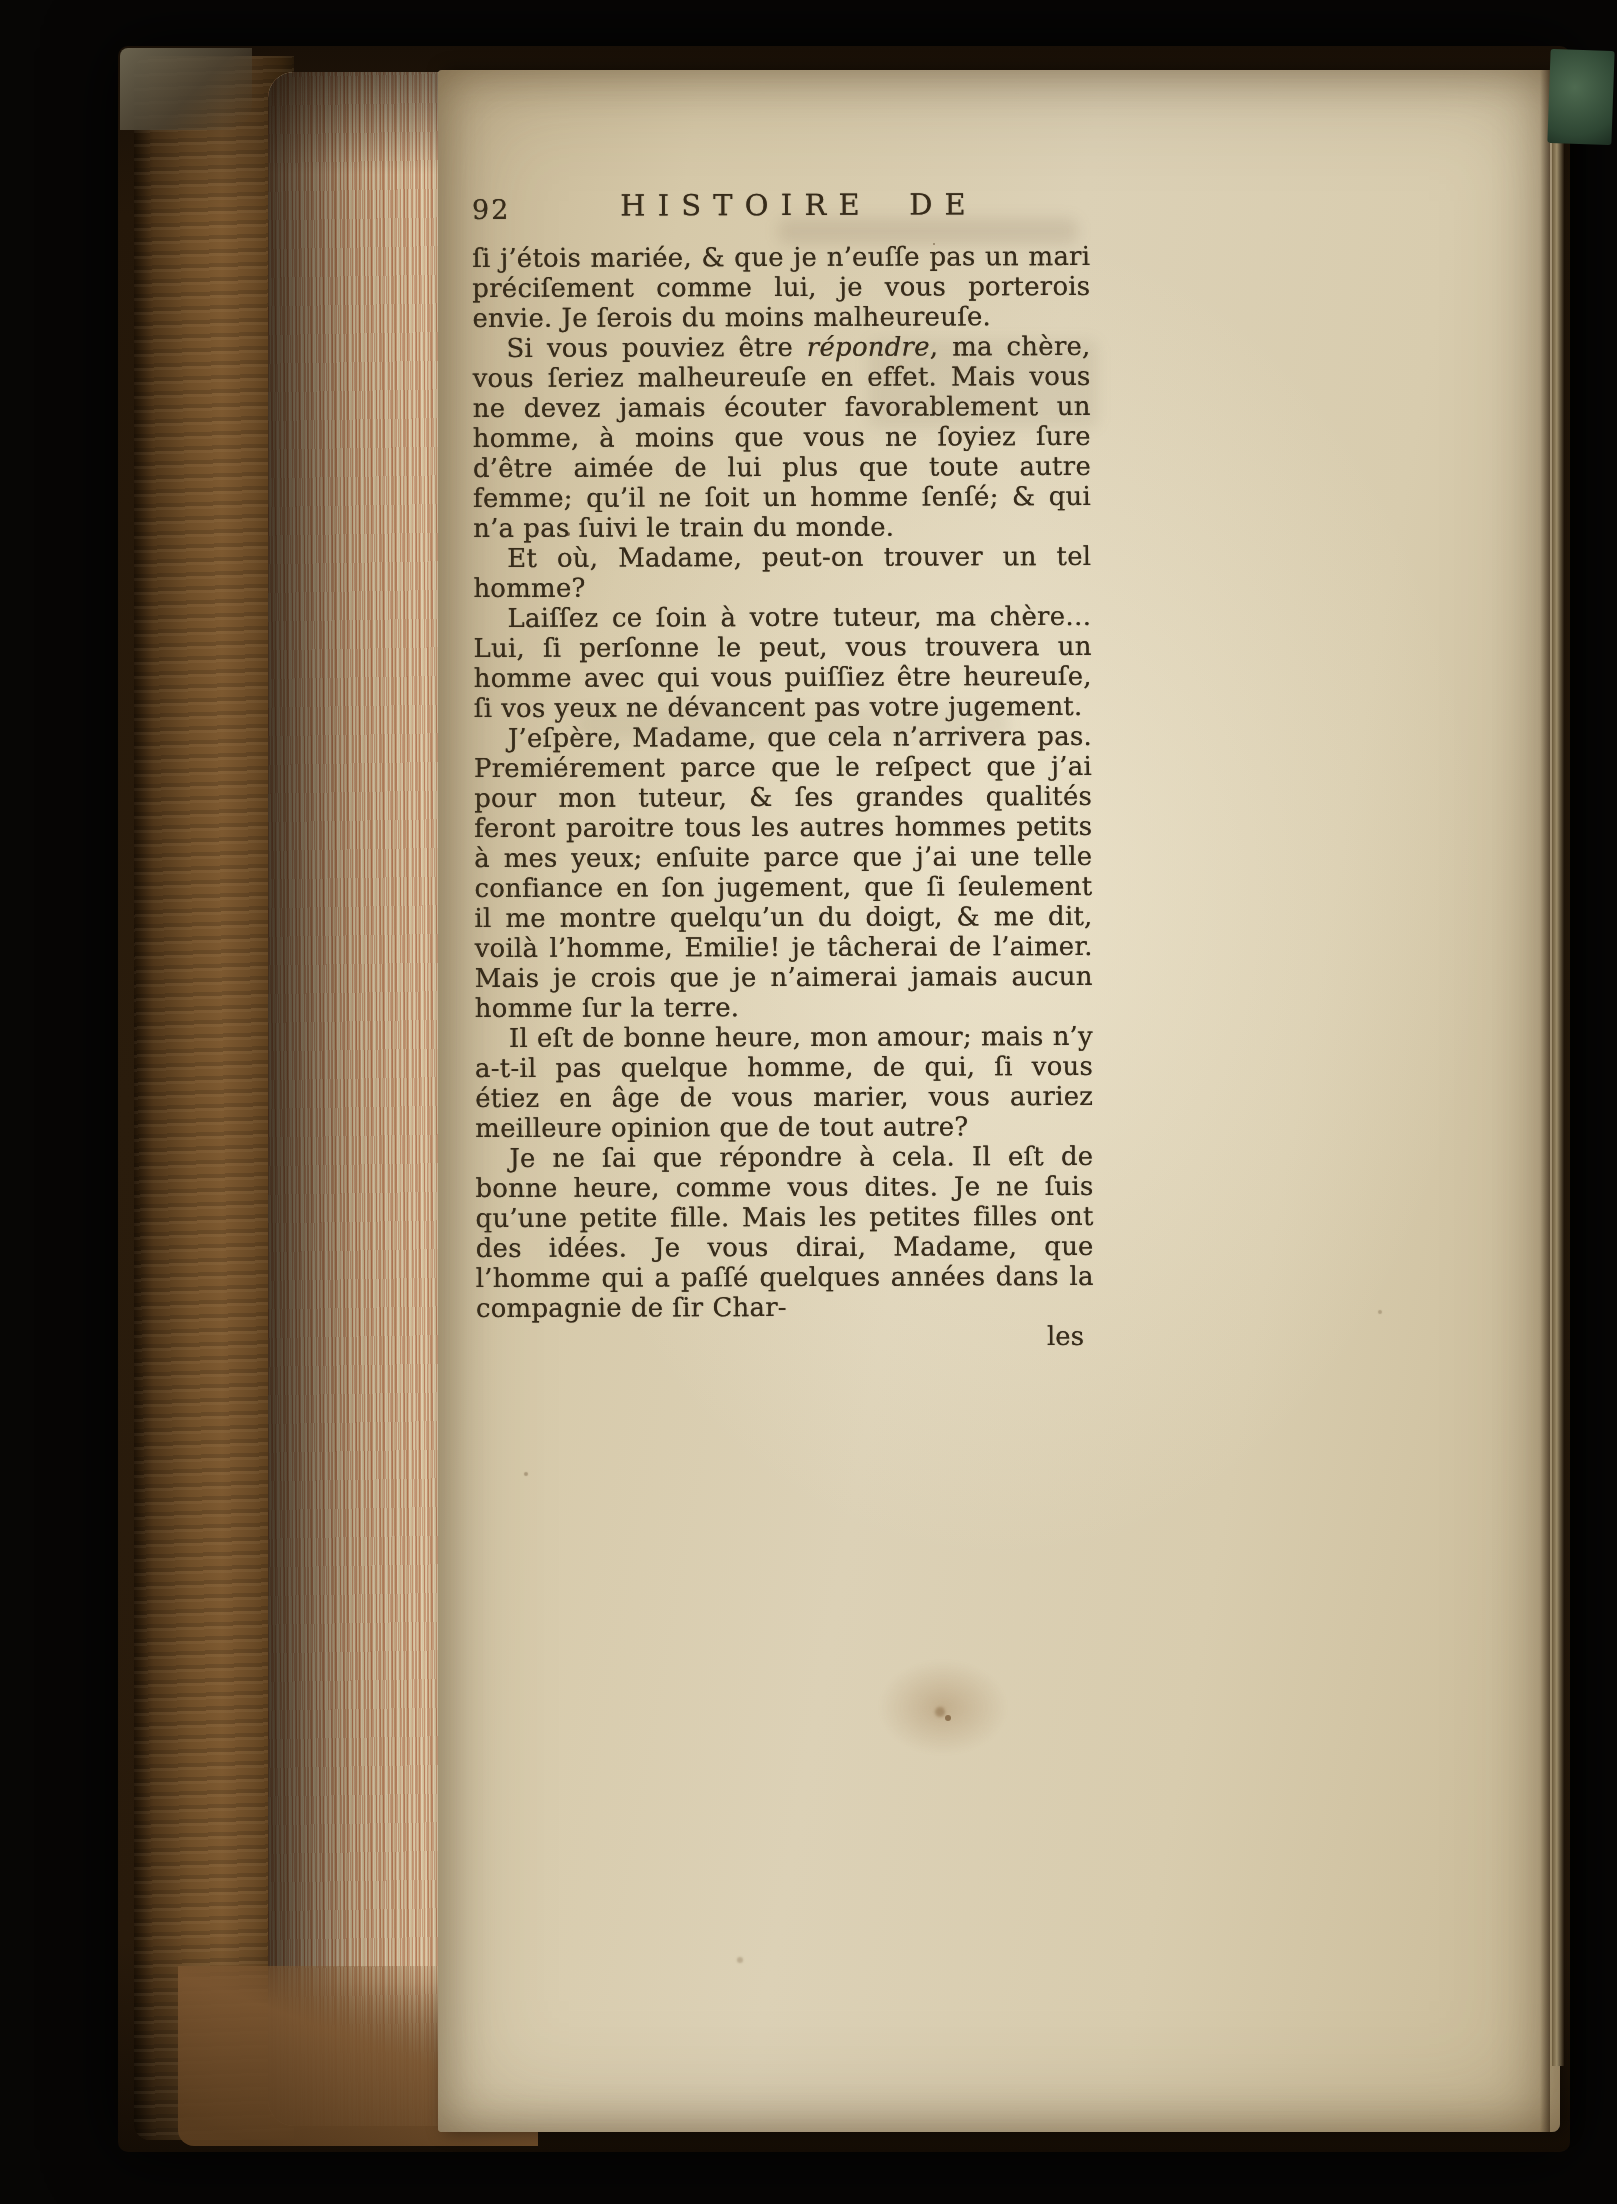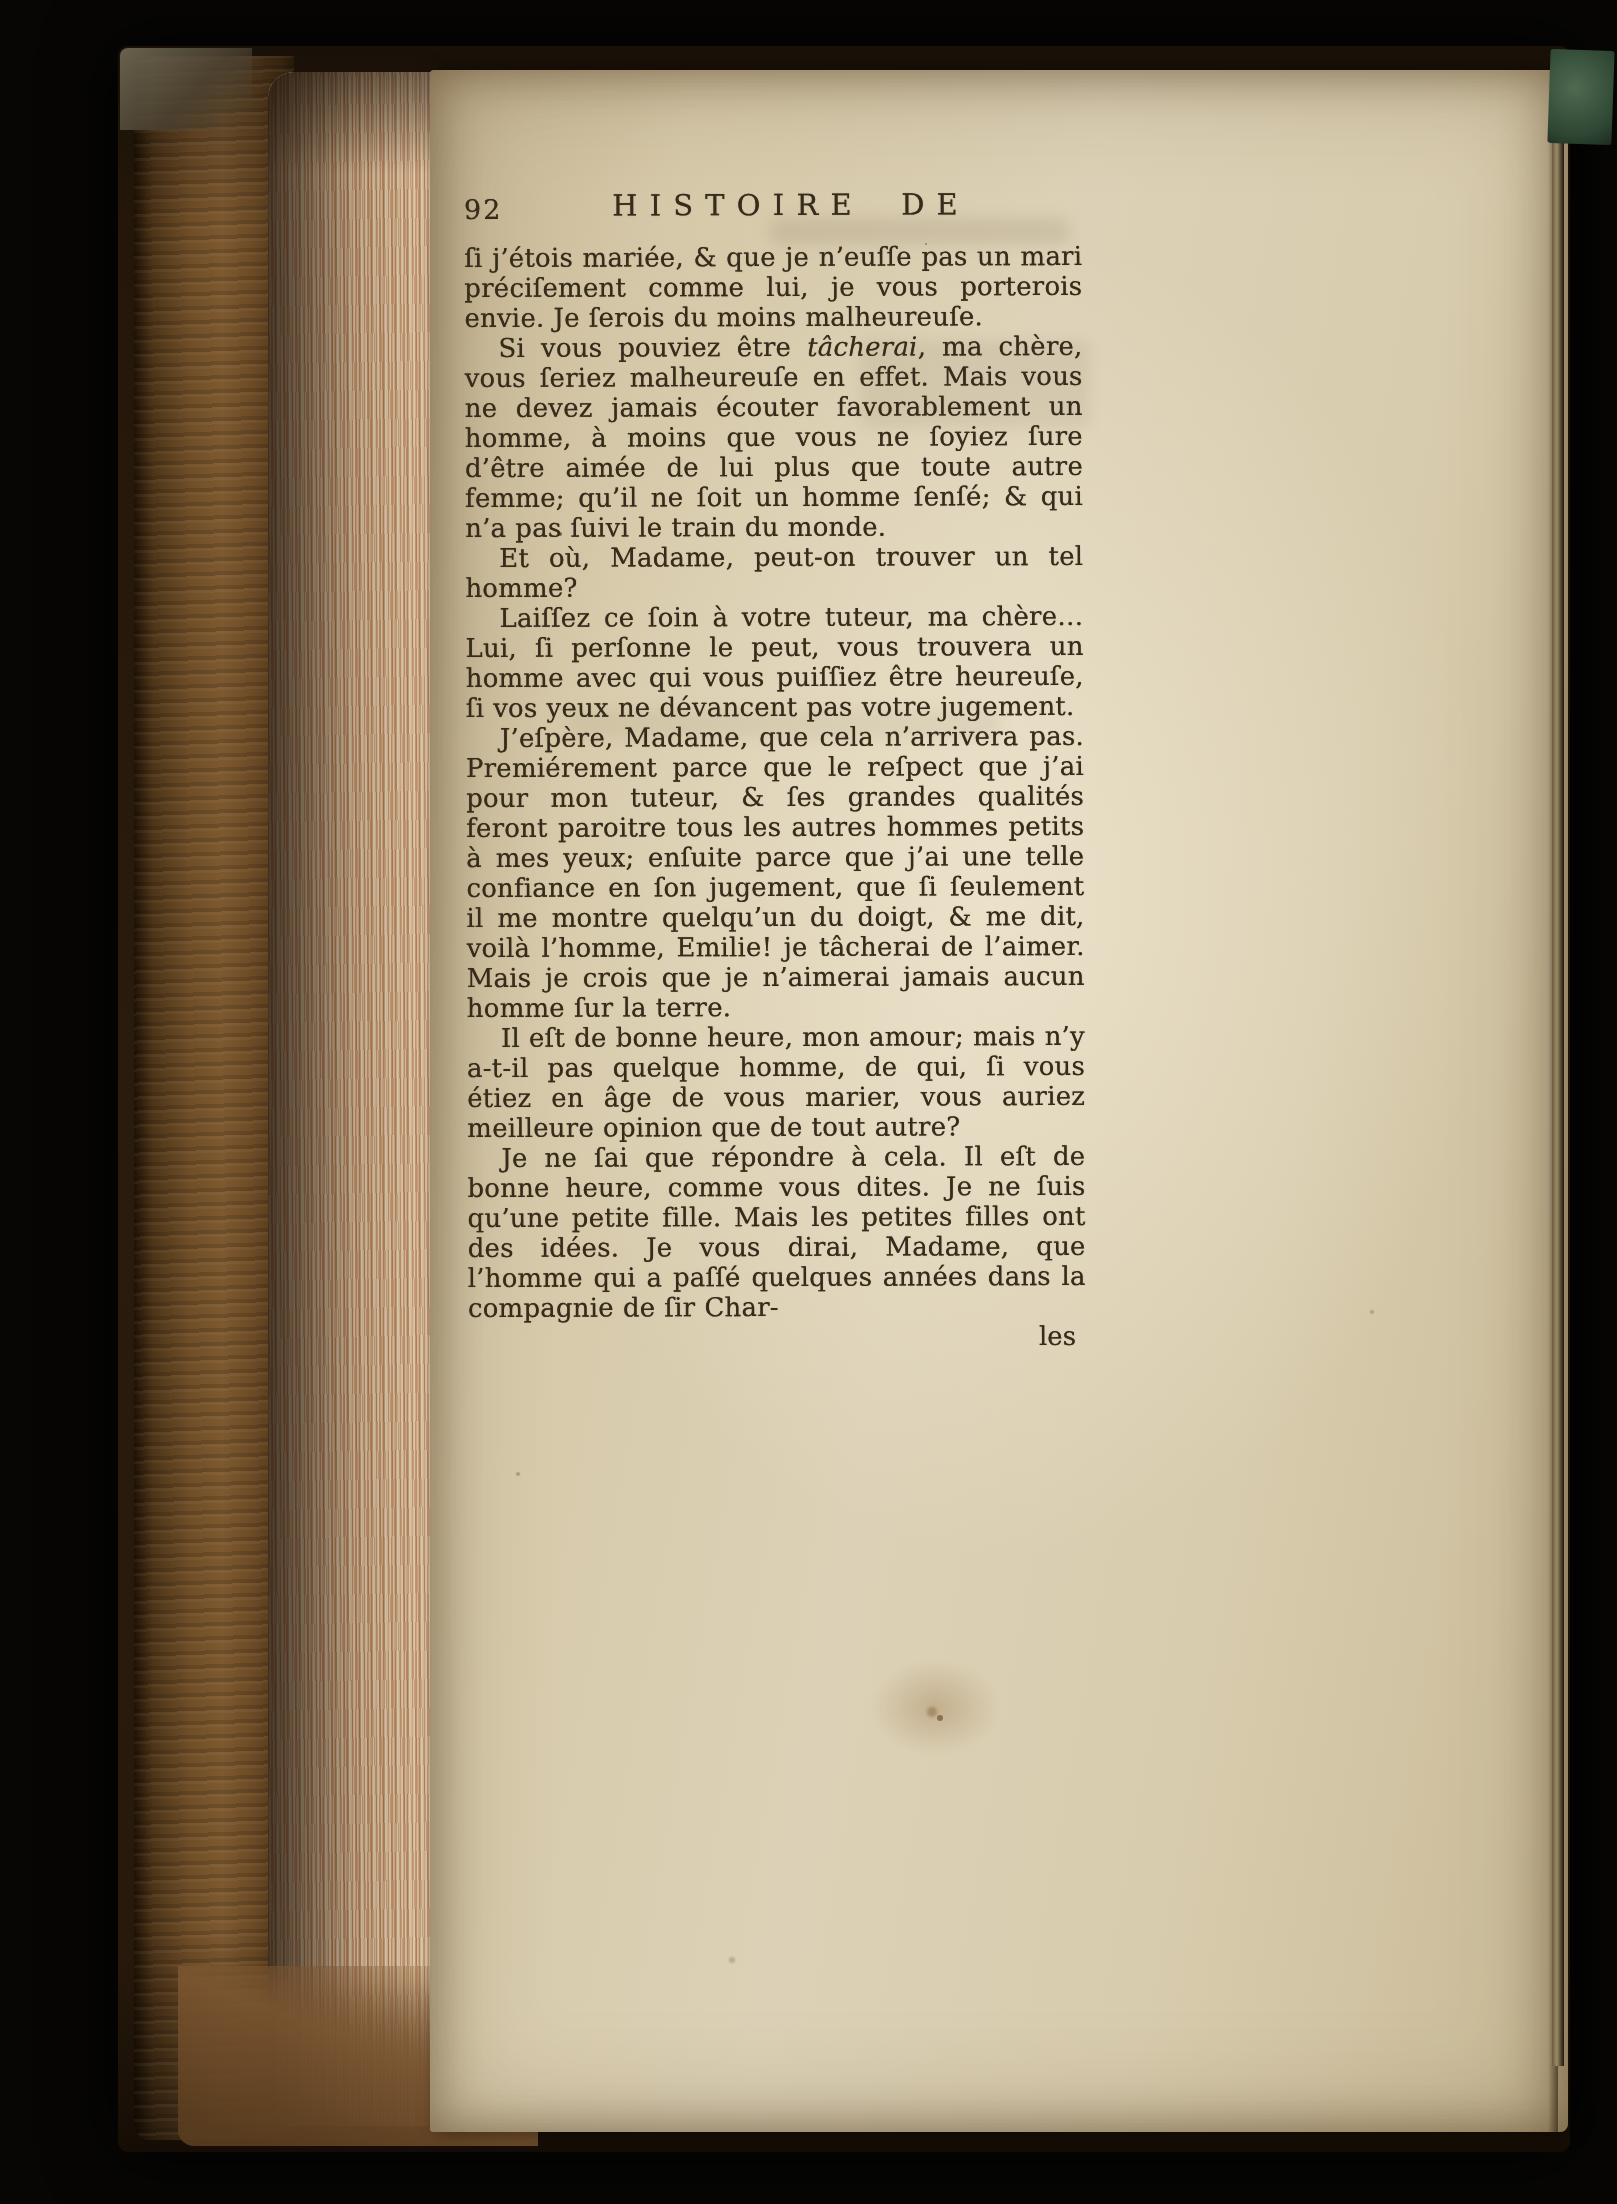--- a/index.html
+++ b/index.html
@@ -66,32 +66,31 @@
   .corner-bottom {
     position: absolute; left: 60px; bottom: 6px;
     width: 360px; height: 180px;
     background: linear-gradient(20deg, #5a3d1f 10%, #7a5530 55%, rgba(122,85,48,0) 95%);
     border-radius: 0 0 0 16px;
     opacity: .92;
   }
 
   
   .page {
-    position: absolute; left: 312px; top: 24px;
+    position: absolute; left: 320px; top: 24px;
     width: 1122px; height: 2062px;
     border-radius: 4px 8px 8px 4px;
     background:
       radial-gradient(ellipse 60% 45% at 50% 40%, rgba(250,243,222,.5), rgba(250,243,222,0) 72%),
       linear-gradient(100deg, #c6b694 0%, #d6c9a9 18%, #dcd1b6 45%, #d8ccae 70%, #c9ba97 100%);
     box-shadow:
       inset 0 0 110px rgba(86,64,32,.38),
       inset -20px 0 46px rgba(70,50,25,.32),
       inset 16px 0 36px rgba(70,50,25,.22),
       6px 0 18px rgba(0,0,0,.45);
-    padding-left: 16px;
   }
   .gutter-line {
     position: absolute; right: 10px; top: 0;
     width: 10px; height: 100%;
     background: linear-gradient(90deg, rgba(40,25,10,0), rgba(40,25,10,.6));
   }
 
   
   .ghost {
     position: absolute;
@@ -196,21 +195,21 @@
       <div class="specks"></div>
       <div class="stain"></div>
 
       <div class="content">
         <header class="page-header">
           <span class="page-number">92</span>
           <span class="running-title">HISTOIRE DE</span>
         </header>
         <div class="text-block">
             <p class=""><span>ſi j’étois mariée, &amp; que je n’euſſe pas un mari préciſement comme lui, je vous porterois envie.  Je ſerois du moins malheureuſe.</span></p>
-            <p class="indent"><span>Si vous pouviez être </span><span class="em">tâcherai</span><span>, ma chère, vous ſeriez malheureuſe en effet.  Mais vous ne devez jamais écouter favorablement un homme, à moins que vous ne ſoyiez ſure d’être aimée de lui plus que toute autre femme; qu’il ne ſoit un homme ſenſé; &amp; qui n’a pas ſuivi le train du monde.</span></p>
+            <p class="indent"><span>Si vous pouviez être </span><span class="em">répondre</span><span>, ma chère, vous ſeriez malheureuſe en effet.  Mais vous ne devez jamais écouter favorablement un homme, à moins que vous ne ſoyiez ſure d’être aimée de lui plus que toute autre femme; qu’il ne ſoit un homme ſenſé; &amp; qui n’a pas ſuivi le train du monde.</span></p>
             <p class="indent"><span>Et où, Madame, peut-on trouver un tel homme?</span></p>
             <p class="indent"><span>Laiſſez ce ſoin à votre tuteur, ma chère… Lui, ſi perſonne le peut, vous trouvera un homme avec qui vous puiſſiez être heureuſe, ſi vos yeux ne dévancent pas votre jugement.</span></p>
             <p class="indent"><span>J’eſpère, Madame, que cela n’arrivera pas.  Premiérement parce que le reſpect que j’ai pour mon tuteur, &amp; ſes grandes qualités feront paroitre tous les autres hommes petits à mes yeux; enſuite parce que j’ai une telle confiance en ſon jugement, que ſi ſeulement il me montre quelqu’un du doigt, &amp; me dit, voilà l’homme, Emilie! je tâcherai de l’aimer.  Mais je crois que je n’aimerai jamais aucun homme ſur la terre.</span></p>
             <p class="indent"><span>Il eſt de bonne heure, mon amour; mais n’y a-t-il pas quelque homme, de qui, ſi vous étiez en âge de vous marier, vous auriez meilleure opinion que de tout autre?</span></p>
             <p class="indent"><span>Je ne ſai que répondre à cela.  Il eſt de bonne heure, comme vous dites.  Je ne ſuis qu’une petite fille.  Mais les petites filles ont des idées.  Je vous dirai, Madame, que l’homme qui a paſſé quelques années dans la compagnie de ſir Char-</span></p>
           </div>
         <div class="catchword">les</div>
       </div>
 
       <div class="gutter-line"></div>

